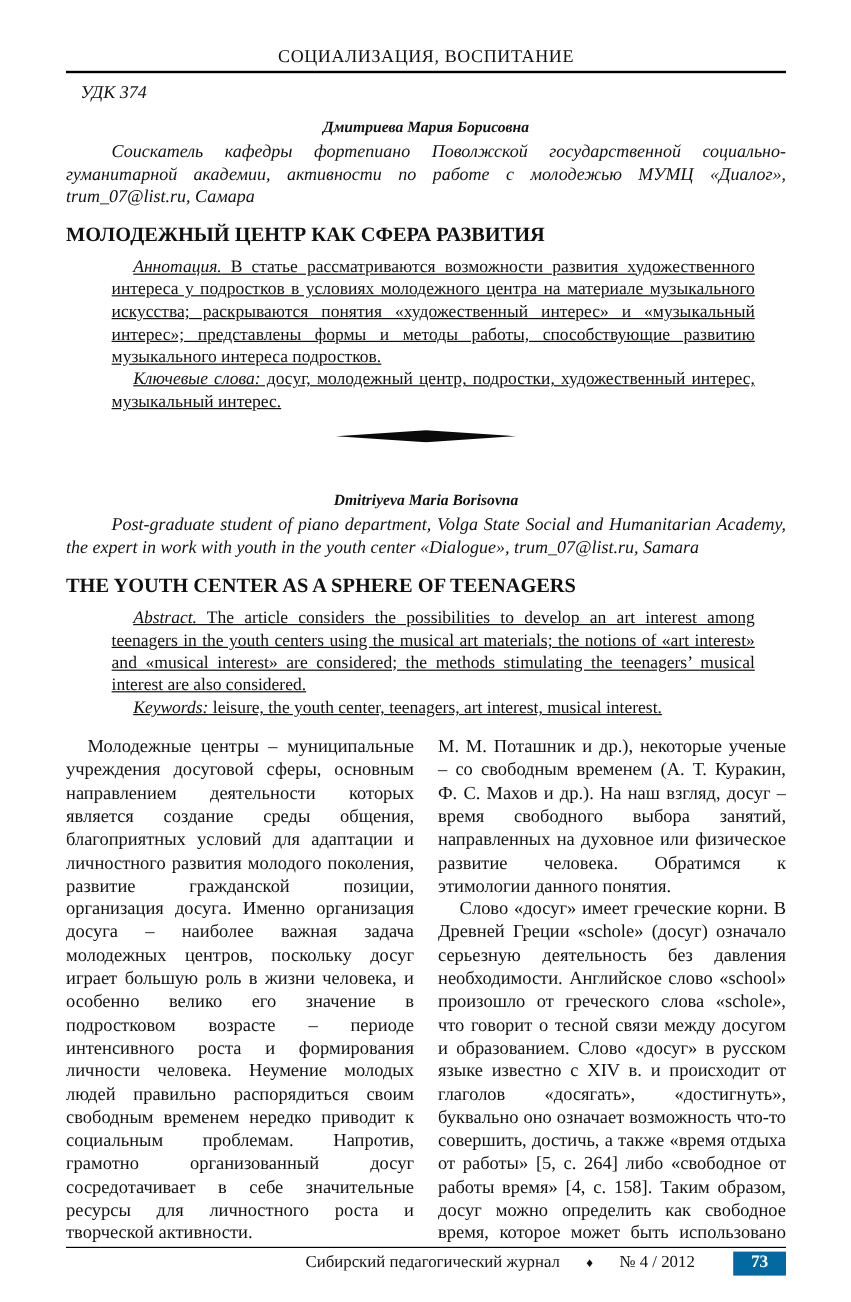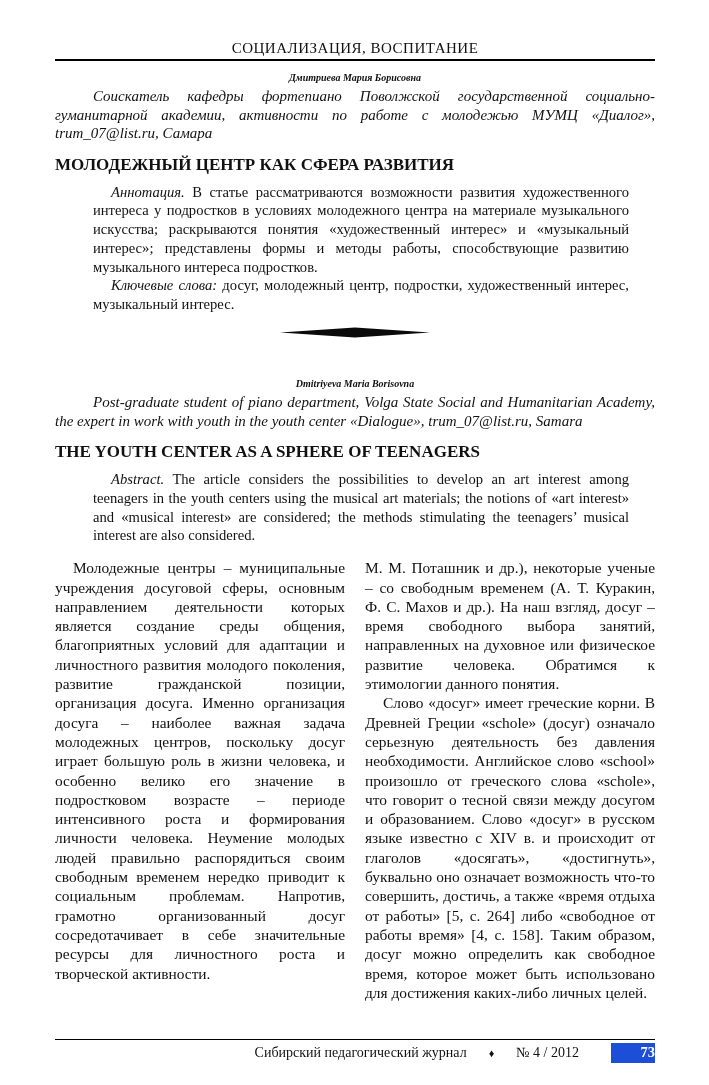--- a/index.html
+++ b/index.html
@@ -27,21 +27,21 @@
   .udk {
     margin: 9px 0 0 12px;
     font-style: italic;
     font-size: 15px;
   }
   .author {
     margin-top: 11px;
     text-align: center;
     font-weight: bold;
     font-style: italic;
-    font-size: 10px;
+    font-size: 13px;
   }
   .affiliation {
     margin-top: 4px;
     font-style: italic;
     font-size: 15px;
     line-height: 18.5px;
     text-align: justify;
     text-indent: 38px;
   }
   .article-title {
@@ -50,21 +50,21 @@
     font-size: 17px;
     line-height: 22px;
   }
   .abstract-block {
     margin-top: 7px;
     padding: 0 26px 0 38px;
     font-size: 14.6px;
     line-height: 18.8px;
     text-align: justify;
   }
-  .abstract-block p { text-indent: 18px; }
+  .abstract-block p { text-indent: 18px; text-decoration: underline; }
   .abstract-label { font-style: italic; }
   .divider-wrap {
     margin-top: 13px;
     text-align: center;
     line-height: 0;
   }
   .en-block .author { margin-top: 40px; }
   .body-columns {
     margin-top: 13px;
     flex: 1 1 auto;
@@ -87,36 +87,37 @@
     justify-content: flex-end;
     align-items: center;
     font-size: 14px;
     gap: 22px;
   }
   .foot-diamond { font-size: 11px; }
   .page-badge {
     display: inline-block;
     margin-left: 10px;
     width: 44px;
-    text-align: right;
-    background: #1d4ed8;
+    text-align: center;
+    background: #0369a1;
     color: #fff;
     font-weight: bold;
     font-size: 14.5px;
     padding: 1px 0 2px 0;
   }
   .divider-svg polygon { fill: #0a0a0a; }
 </style>
 </head>
 <body>
 
 <div class="page">
 
   <div class="running-head">СОЦИАЛИЗАЦИЯ, ВОСПИТАНИЕ</div>
 
+  <div class="udk">УДК 374</div>
 
   <div class="ru-block">
     <div class="author">Дмитриева Мария Борисовна</div>
     <p class="affiliation">Соискатель кафедры фортепиано Поволжской государственной социально-гуманитарной академии, активности по работе с молодежью МУМЦ «Диалог», trum_07@list.ru, Самара</p>
     <div class="article-title">
       <div>МОЛОДЕЖНЫЙ ЦЕНТР КАК СФЕРА РАЗВИТИЯ</div>
     </div>
     <div class="abstract-block">
       <p><span class="abstract-label">Аннотация.</span><span> В статье рассматриваются возможности развития художественного интереса у подростков в условиях молодежного центра на материале музыкального искусства; раскрываются понятия «художественный интерес» и «музыкальный интерес»; представлены формы и методы работы, способствующие развитию музыкального интереса подростков.</span></p>
       <p><span class="abstract-label">Ключевые слова:</span><span> досуг, молодежный центр, подростки, художественный интерес, музыкальный интерес.</span></p>
@@ -130,20 +131,21 @@
   </div>
 
   <div class="en-block">
     <div class="author">Dmitriyeva Maria Borisovna</div>
     <p class="affiliation">Post-graduate student of piano department, Volga State Social and Humanitarian Academy, the expert in work with youth in the youth center «Dialogue», trum_07@list.ru, Samara</p>
     <div class="article-title">
       <div>THE YOUTH CENTER AS A SPHERE OF TEENAGERS</div>
     </div>
     <div class="abstract-block">
       <p><span class="abstract-label">Abstract.</span><span> The article considers the possibilities to develop an art interest among teenagers in the youth centers using the musical art materials; the notions of «art interest» and «musical interest» are considered; the methods stimulating the teenagers’ musical interest are also considered.</span></p>
+      <p><span class="abstract-label">Keywords:</span><span> leisure, the youth center, teenagers, art interest, musical interest.</span></p>
     </div>
   </div>
 
   <div class="body-columns">
     <div class="col">
       <p class="indent">Молодежные центры – муниципальные учреждения досуговой сферы, основным направлением деятельности которых является создание среды общения, благоприятных условий для адаптации и личностного развития молодого поколения, развитие гражданской позиции, организация досуга. Именно организация досуга – наиболее важная задача молодежных центров, поскольку досуг играет большую роль в жизни человека, и особенно велико его значение в подростковом возрасте – периоде интенсивного роста и формирования личности человека. Неумение молодых людей правильно распорядиться своим свободным временем нередко приводит к социальным проблемам. Напротив, грамотно организованный досуг сосредотачивает в себе значительные ресурсы для личностного роста и творческой активности.</p>
 
     </div>
     <div class="col">
       <p>М. М. Поташник и др.), некоторые ученые – со свободным временем (А. Т. Куракин, Ф. С. Махов и др.). На наш взгляд, досуг – время свободного выбора занятий, направленных на духовное или физическое развитие человека. Обратимся к этимологии данного понятия.</p>

